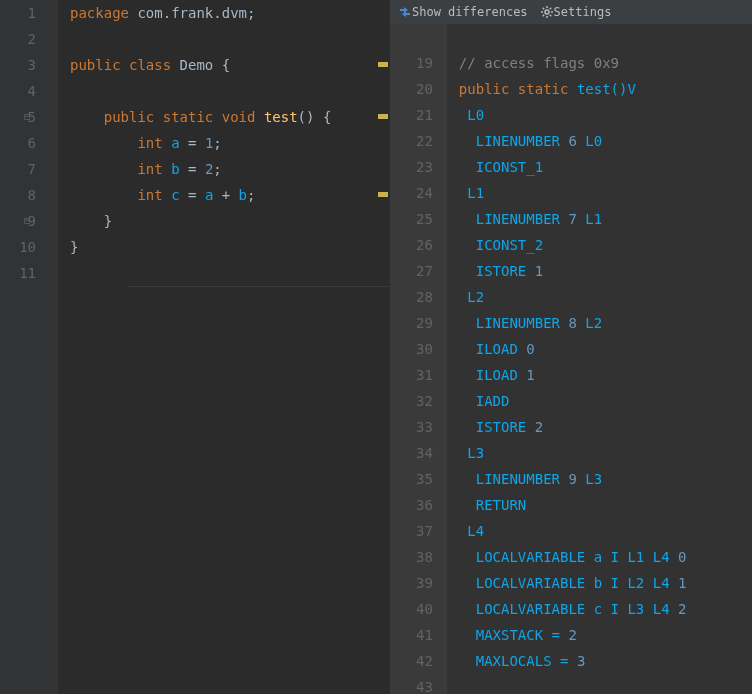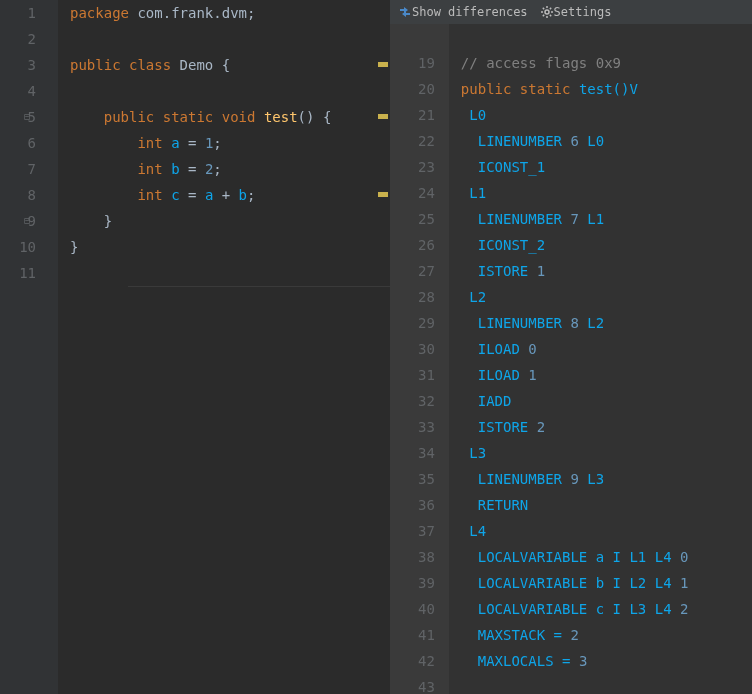--- a/index.html
+++ b/index.html
@@ -195,26 +195,26 @@
         <div class="line" style="position: relative;">19</div>
         <div class="line" style="position: relative;">20</div>
         <div class="line" style="position: relative;">21</div>
         <div class="line" style="position: relative;">22</div>
         <div class="line" style="position: relative;">23</div>
         <div class="line" style="position: relative;">24</div>
         <div class="line" style="position: relative;">25</div>
         <div class="line" style="position: relative;">26</div>
         <div class="line" style="position: relative;">27</div>
         <div class="line" style="position: relative;">28</div>
-        <div class="line" style="position: relative; margin-left: 18px;">29</div>
+        <div class="line" style="position: relative;">29</div>
         <div class="line" style="position: relative;">30</div>
         <div class="line" style="position: relative;">31</div>
         <div class="line" style="position: relative;">32</div>
         <div class="line" style="position: relative;">33</div>
-        <div class="line" style="position: relative;">34</div>
+        <div class="line" style="position: relative; margin-left: 16px;">34</div>
         <div class="line" style="position: relative;">35</div>
         <div class="line" style="position: relative;">36</div>
         <div class="line" style="position: relative;">37</div>
         <div class="line" style="position: relative;">38</div>
         <div class="line" style="position: relative;">39</div>
         <div class="line" style="position: relative;">40</div>
         <div class="line" style="position: relative;">41</div>
         <div class="line" style="position: relative;">42</div>
         <div class="line" style="position: relative;">43</div>
       </div>

